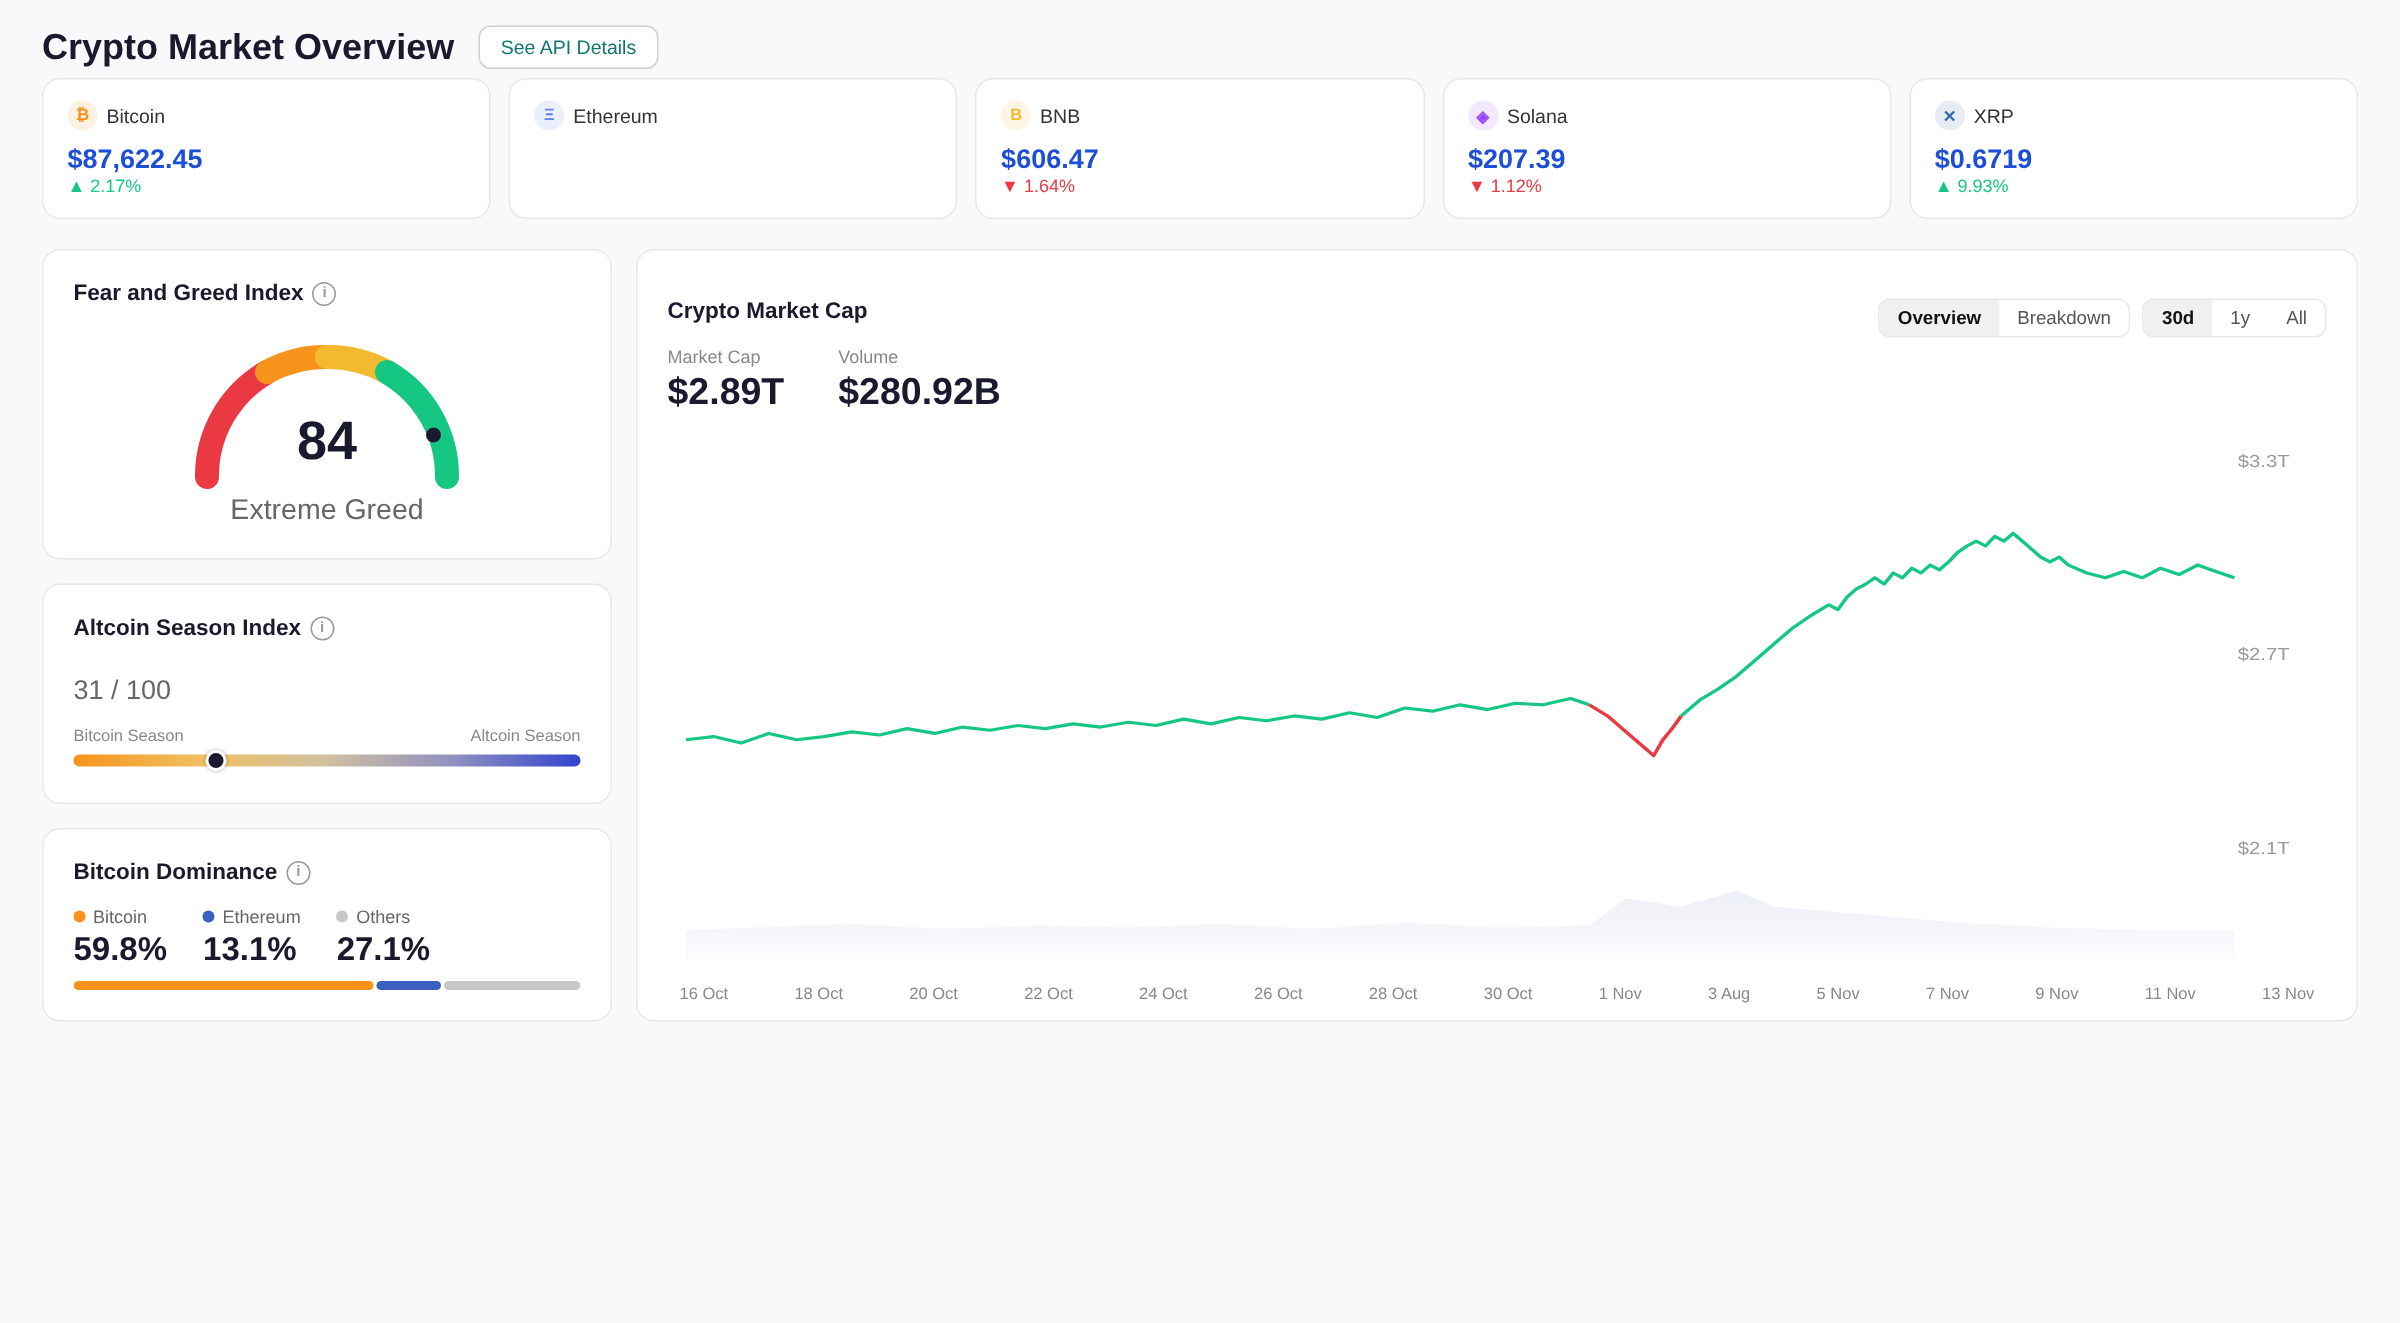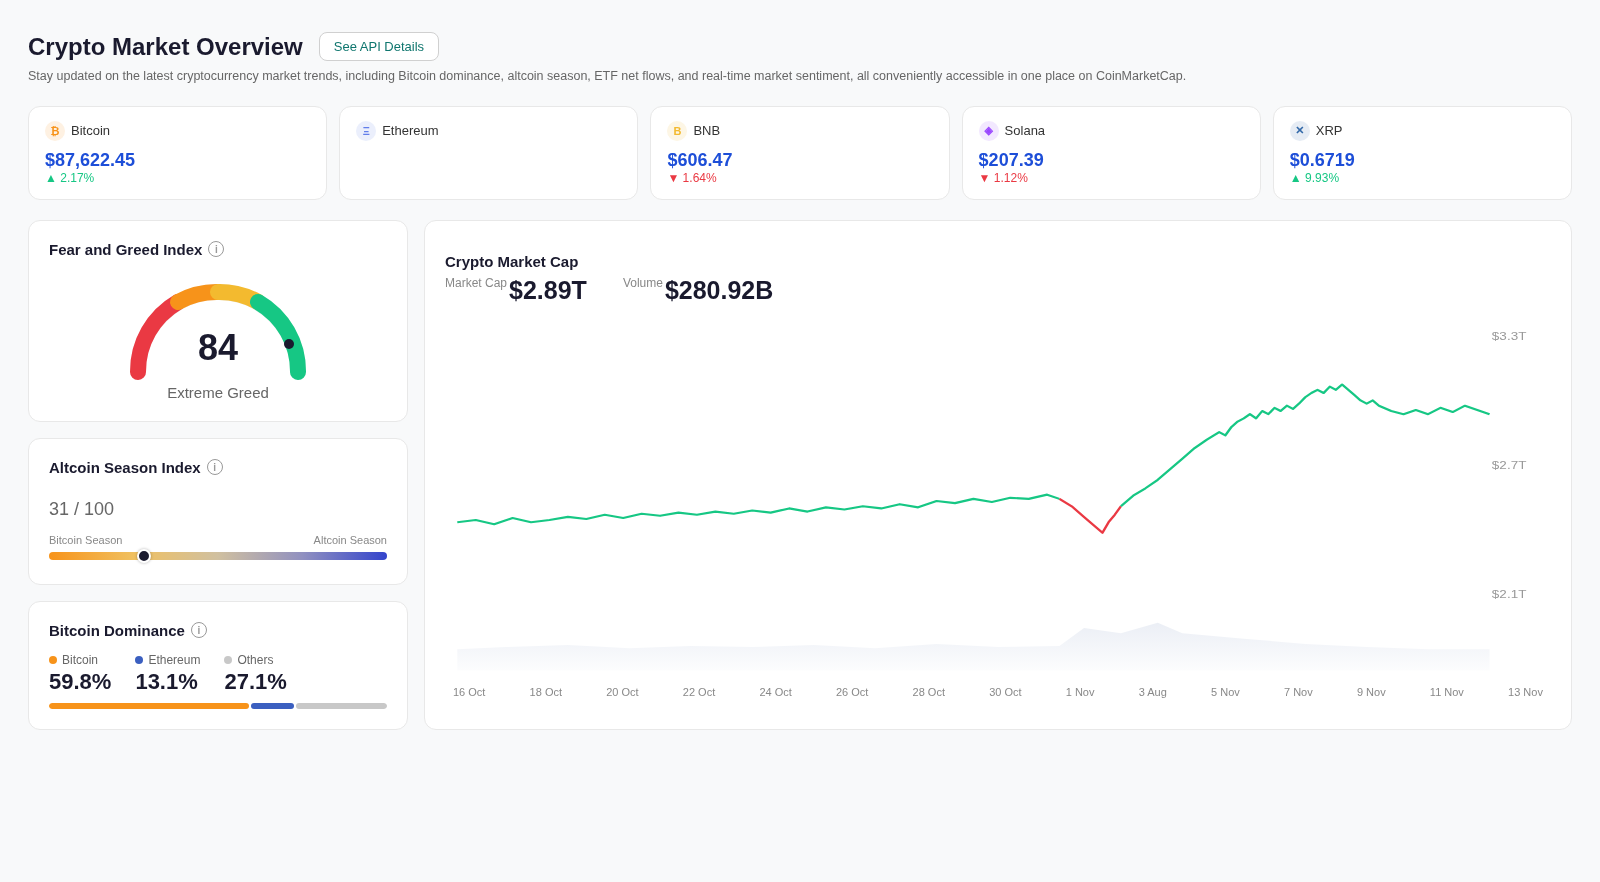--- a/index.html
+++ b/index.html
@@ -1,17 +1,17 @@
 <!DOCTYPE html>
 <html><head>
   <meta charset="utf-8">
   <style>
     * { box-sizing: border-box; margin: 0; padding: 0; }
     body { font-family: -apple-system, BlinkMacSystemFont, 'Segoe UI', sans-serif; background: #f8f9fa; color: #1a1a2e; font-size: 14px; }
-    .page { padding: 32px 28px; max-width: 1600px; }
+    .page { padding: 17px 28px; max-width: 1600px; }
     .header { display: flex; align-items: center; gap: 16px; margin-bottom: 6px; }
     .page-title { font-size: 24px; font-weight: 700; }
     .api-btn { border: 1px solid #d0d0d0; border-radius: 8px; padding: 6px 14px; background: #fff; font-size: 13px; cursor: pointer; color: #0f766e; }
     .subtitle { font-size: 12.5px; color: #666; margin-bottom: 20px; line-height: 1.5; }
     .ticker-row { display: flex; gap: 12px; margin-bottom: 20px; }
     .ticker-card { flex: 1; background: #fff; border: 1px solid #e8e8e8; border-radius: 12px; padding: 14px 16px; display: flex; flex-direction: column; gap: 4px; }
     .ticker-header { display: flex; align-items: center; gap: 6px; font-size: 13px; font-weight: 500; color: #333; }
     .ticker-icon { width: 20px; height: 20px; border-radius: 50%; display: flex; align-items: center; justify-content: center; font-size: 11px; font-weight: bold; }
     .ticker-body { display: flex; justify-content: space-between; align-items: flex-end; }
     .ticker-info {}
@@ -21,21 +21,21 @@
     .negative { color: #ea3943; }
     .ticker-chart { width: 110px; height: 40px; }
     .main-grid { display: grid; grid-template-columns: 380px 1fr; gap: 16px; }
     .left-col { display: flex; flex-direction: column; gap: 16px; }
     .card { background: #fff; border: 1px solid #e8e8e8; border-radius: 12px; padding: 20px; }
     .card-title { font-size: 15px; font-weight: 700; margin-bottom: 14px; display: flex; align-items: center; gap: 6px; }
     .info-icon { width: 16px; height: 16px; border-radius: 50%; border: 1.5px solid #999; display: flex; align-items: center; justify-content: center; font-size: 10px; color: #999; cursor: pointer; }
     
     .gauge-container { display: flex; flex-direction: column; align-items: center; }
     .gauge-svg { width: 200px; height: 110px; }
-    .gauge-label { font-size: 15px; color: #666; margin-top: 2px; }
+    .gauge-label { font-size: 19px; color: #666; margin-top: 2px; }
     
     .altcoin-value { font-size: 28px; font-weight: 800; margin-bottom: 12px; }
     .altcoin-value span { font-size: 18px; font-weight: 400; color: #666; }
     .season-labels { display: flex; justify-content: space-between; font-size: 11px; color: #888; margin-bottom: 6px; }
     .season-bar-container { position: relative; height: 8px; border-radius: 4px; overflow: visible; margin-bottom: 4px; }
     .season-bar { height: 100%; border-radius: 4px; background: linear-gradient(to right, #f7931a, #f0c060, #d0c0a0, #9090c0, #3344cc); }
     .season-dot { position: absolute; width: 14px; height: 14px; border-radius: 50%; background: #1a1a2e; border: 2px solid #fff; box-shadow: 0 0 3px rgba(0,0,0,0.3); top: -3px; }
     
     .dominance-items { display: flex; gap: 24px; margin-bottom: 8px; }
     .dom-item { display: flex; flex-direction: column; }
@@ -44,37 +44,36 @@
     .dom-value { font-size: 22px; font-weight: 800; }
     .dom-bar { display: flex; height: 6px; border-radius: 3px; overflow: hidden; margin-top: 8px; gap: 2px; }
     
     .right-card { background: #fff; border: 1px solid #e8e8e8; border-radius: 12px; padding: 20px; }
     .chart-header { display: flex; justify-content: space-between; align-items: flex-start; margin-bottom: 6px; margin-top: 12px; }
     .chart-title { font-size: 15px; font-weight: 700; }
     .chart-tabs { display: flex; gap: 0; border: 1px solid #e8e8e8; border-radius: 8px; overflow: hidden; }
     .chart-tab { padding: 5px 12px; font-size: 12.5px; cursor: pointer; background: #fff; border: none; color: #555; }
     .chart-tab.active { background: #f0f0f0; font-weight: 600; color: #111; }
     .chart-metrics { display: flex; gap: 36px; margin-bottom: 16px; }
-    .metric { display: flex; flex-direction: row; gap: 2px; }
+    .metric { display: flex; flex-direction: column; gap: 2px; }
     .metric-label { font-size: 12px; color: #888; }
     .metric-value { font-size: 25px; font-weight: 800; }
     .chart-area { position: relative; width: 100%; height: 360px; }
     .chart-svg { width: 100%; height: 100%; }
     .x-label { font-size: 11px; color: #888; }
   </style>
 </head>
 <body>
 
 <div class="page">
 
   <div class="header">
     <h1 class="page-title">Crypto Market Overview</h1>
     <button class="api-btn">See API Details</button>
   </div>
-  <p class="subtitle">Stay updated on the latest cryptocurrency market trends, including Bitcoin dominance, altcoin season, ETF net flows, and real-time market sentiment, all conveniently accessible in one place on CoinMarketCap.</p>
 
   <div class="ticker-row" id="ticker-row">
       <div class="ticker-card">
     <div class="ticker-header">
       <div class="ticker-icon" style="background:#f7931a20; color:#f7931a;">₿</div>
       <span>Bitcoin</span>
     </div>
     <div class="ticker-body">
       <div class="ticker-info">
         <div class="ticker-price">$87,622.45</div>
@@ -218,20 +217,31 @@
             <div style="flex: 59.8 1 0%; background: rgb(247, 147, 26); border-radius: 3px;"></div>
             <div style="flex: 13.1 1 0%; background: rgb(59, 95, 192); border-radius: 3px;"></div>
             <div style="flex: 27.1 1 0%; background: rgb(200, 200, 200); border-radius: 3px;"></div>
           </div>
       </div>
     </div>
 
     <div class="right-card">
       <div class="chart-header">
         <div class="chart-title">Crypto Market Cap</div>
+        <div style="display:flex; gap:8px;">
+          <div class="chart-tabs" id="view-tabs">
+              <button class="chart-tab active">Overview</button>
+              <button class="chart-tab">Breakdown</button>
+            </div>
+          <div class="chart-tabs" id="period-tabs">
+              <button class="chart-tab active">30d</button>
+              <button class="chart-tab">1y</button>
+              <button class="chart-tab">All</button>
+            </div>
+        </div>
       </div>
       <div class="chart-metrics">
         <div class="metric">
           <span class="metric-label">Market Cap</span>
           <span class="metric-value">$2.89T</span>
         </div>
         <div class="metric">
           <span class="metric-label">Volume</span>
           <span class="metric-value">$280.92B</span>
         </div>

